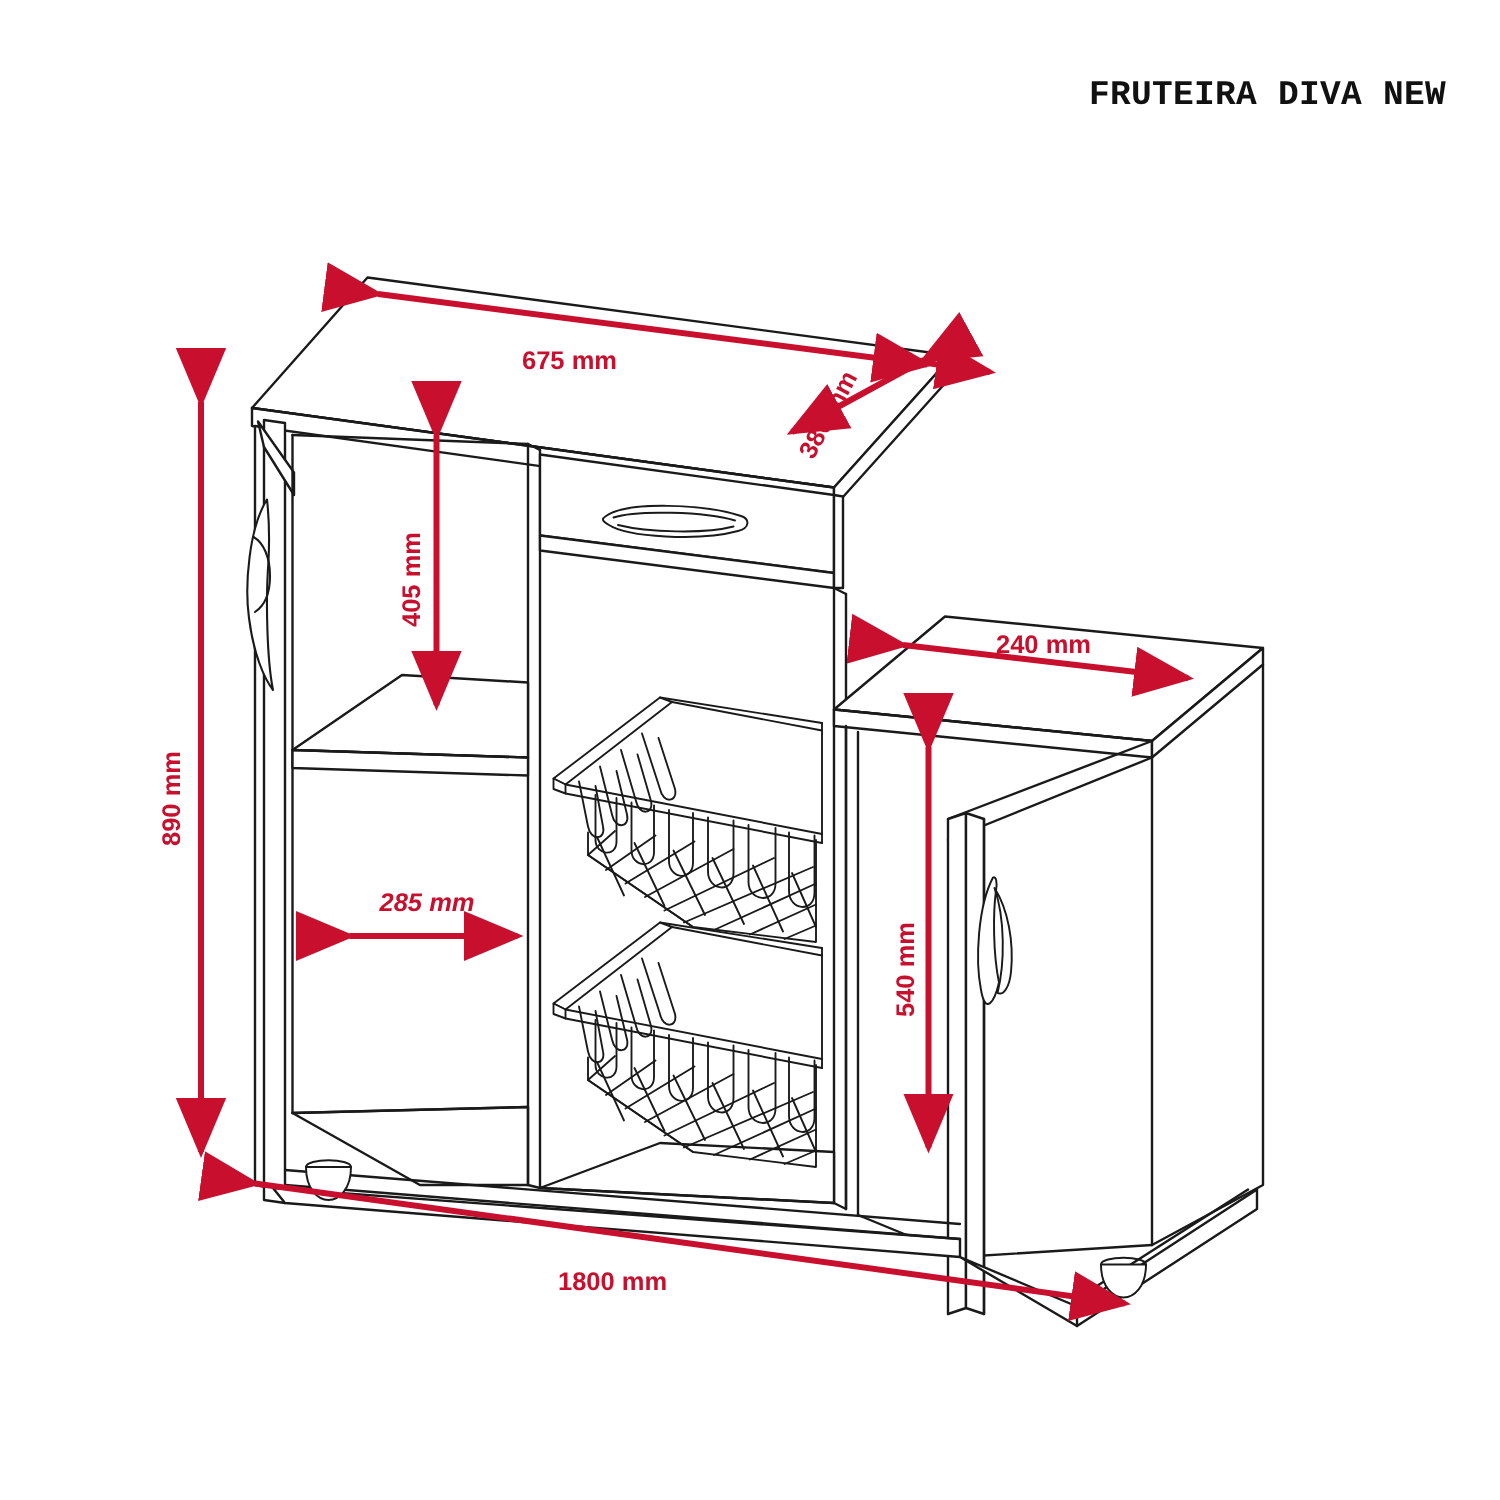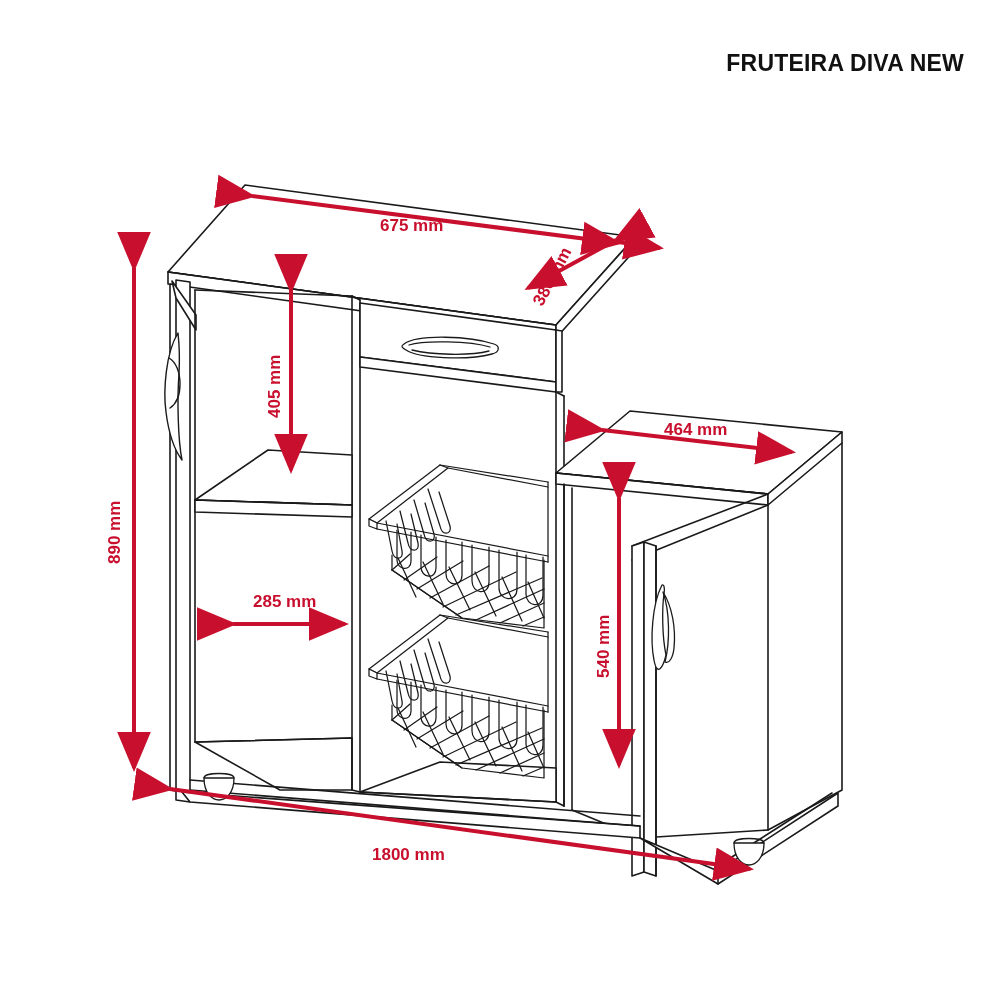--- a/index.html
+++ b/index.html
@@ -19,20 +19,21 @@
   }
   #title {
     position: absolute;
     right: 36px;
     top: 50px;
     font-size: 23px;
     font-weight: bold;
     letter-spacing: 0.2px;
     color: #111111;
     white-space: nowrap;
+    font-family: Liberation Mono, monospace;
   }
   #drawing {
     position: absolute;
     left: 0;
     top: 0;
     width: 1000px;
     height: 1000px;
   }
   .dim-label {
     position: absolute;
@@ -291,29 +292,29 @@
       <line x1="233" y1="624" x2="345" y2="624" marker-start="url(#ahs)" marker-end="url(#ahs)"></line>
 
       <line x1="602" y1="430" x2="792" y2="452" marker-start="url(#ahs)" marker-end="url(#ahs)"></line>
 
       <line x1="619" y1="498" x2="619" y2="765" marker-start="url(#ahs)" marker-end="url(#ahs)"></line>
 
       <line x1="170" y1="789" x2="750" y2="869" marker-start="url(#ahs)" marker-end="url(#ahs)"></line>
     </g>
   </svg>
 
-  <div class="dim-label" style="left:348px; top:216px;margin-left:32px;">675 mm</div>
+  <div class="dim-label" style="left:348px; top:231px;">675 mm</div>
 
   <div class="dim-label rot-diag" style="left:529px; top:300px;">380 mm</div>
 
   <div class="dim-label rot90" style="left:105px; top:564px;">890 mm</div>
 
   <div class="dim-label rot90" style="left:265px; top:418px;">405 mm</div>
 
-  <div class="dim-label" style="left:253px; top:592px;">285 mm</div>
-
-  <div class="dim-label" style="left:664px; top:420px;">464 mm</div>
+  <div class="dim-label" style="left:253px; top:592px;font-style:italic;">285 mm</div>
+
+  <div class="dim-label" style="left:664px; top:420px;">240 mm</div>
 
   <div class="dim-label rot90" style="left:594px; top:678px;">540 mm</div>
 
   <div class="dim-label" style="left:372px; top:845px;">1800 mm</div>
 
 </div>
 
 </body></html>

